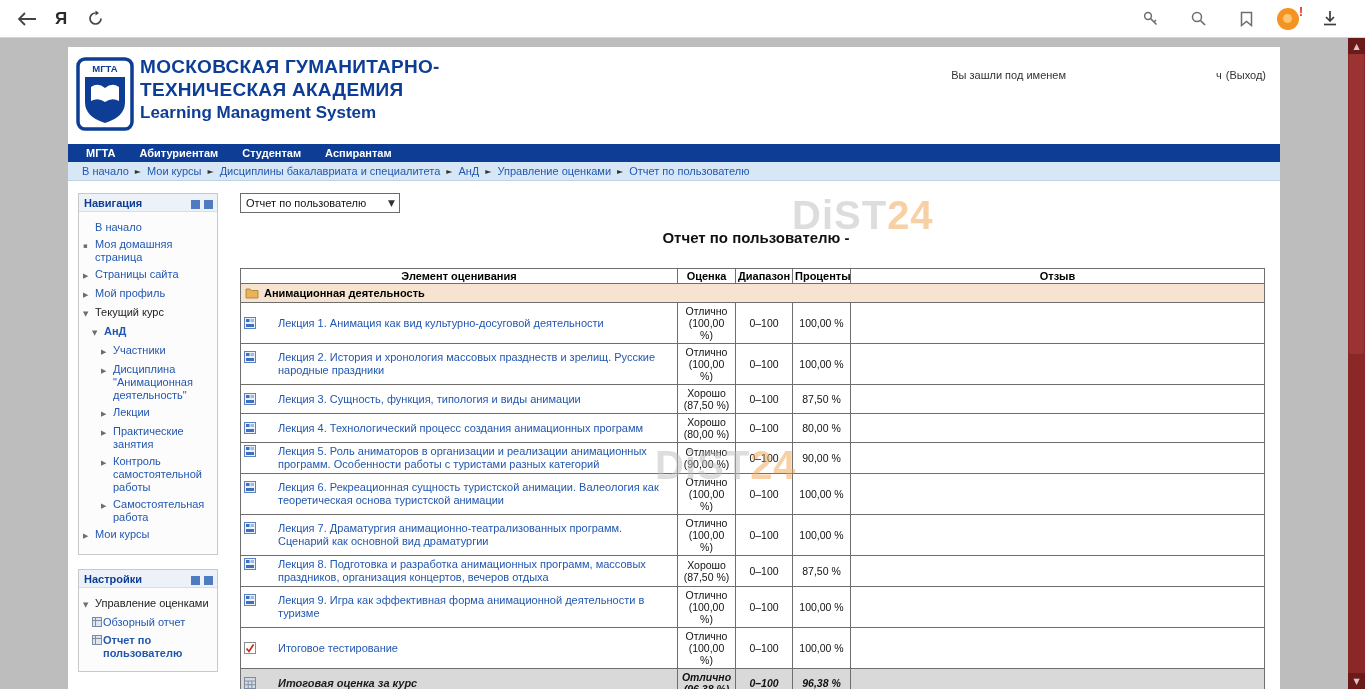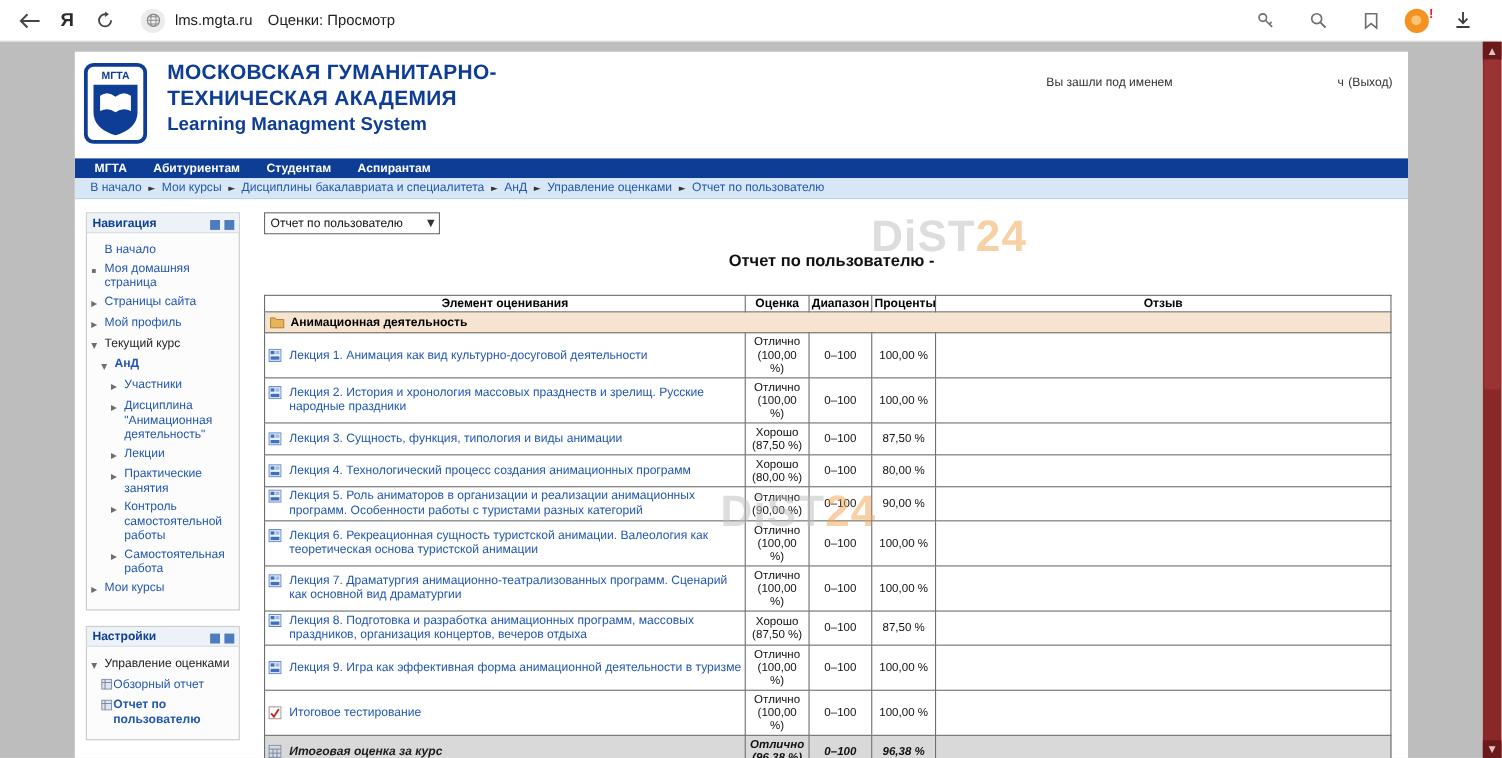--- a/index.html
+++ b/index.html
@@ -31,21 +31,21 @@
   .sb-btn { height:16px; background:#6b1a1a; color:#e5c2c2; font-size:8px; display:flex; align-items:center; justify-content:center; font-family:"DejaVu Sans",sans-serif; cursor:pointer; }
   .sb-track { height:619px; position:relative; }
   .sb-thumb { position:absolute; top:0; left:1px; width:15px; height:300px; background:#9c3333; border-radius:2px; }
 
   
   .page { position:absolute; top:38px; left:0; width:1348px; height:651px; background:#bdbdbd; }
   .site { position:absolute; left:68px; top:9px; width:1212px; height:642px; background:#fff; overflow:hidden; }
 
   .site-header { position:relative; height:97px; }
   .logo-box { position:absolute; left:8px; top:10px; cursor:pointer; }
-  .title-block { position:absolute; left:84px; top:8px; color:#0d3d94; font-weight:bold; }
+  .title-block { position:absolute; left:72px; top:8px; color:#0d3d94; font-weight:bold; }
   .title-block .l1, .title-block .l2 { font-size:19px; line-height:23px; letter-spacing:0.3px; }
   .title-block .l3 { font-size:17px; line-height:23px; }
   .login-info { position:absolute; right:14px; top:22px; font-size:11px; color:#333; display:flex; align-items:center; }
   .login-gap { display:inline-block; width:150px; }
   .logout-link { color:#333; cursor:pointer; margin-left:4px; }
 
   .navbar { height:18px; background:#0d3d94; display:flex; align-items:center; padding-left:18px; gap:24px; }
   .navbar .nav-link { color:#fff; font-size:11px; font-weight:bold; cursor:pointer; white-space:nowrap; }
 
   .breadcrumb { height:19px; background:#d8e7f6; border-bottom:1px solid #bfd3e8; display:flex; align-items:center; padding-left:14px; font-size:11px; gap:6px; }
@@ -87,21 +87,21 @@
   .wm1 { left:552px; top:0px; }
   .wm2 { left:415px; top:250px; }
 
   table.grade-table { border-collapse:collapse; table-layout:fixed; width:1024px; font-size:11px; position:relative; z-index:1; }
   .grade-table th, .grade-table td { border:1px solid #6e6e6e; padding:2px 3px; vertical-align:middle; }
   .grade-table th { font-weight:bold; text-align:center; padding:1px 2px; background:#fff; }
   .col-item { width:437px; } .col-grade { width:58px; } .col-range { width:57px; } .col-pct { width:58px; } .col-fb { width:414px; }
   .cat-row td { background:#f6e4d1; font-weight:bold; padding:3px 4px; }
   .cat-inner { display:flex; align-items:center; gap:5px; }
   .item-cell { padding:4px 4px 4px 20px; }
-  .item-inner { display:flex; align-items:flex-start; gap:7px; }
+  .item-inner { display:flex; align-items:flex-start; gap:22px; }
   .item-inner svg { flex:0 0 auto; margin-top:0px; }
   .item-link { color:#2257b0; cursor:pointer; line-height:13px; }
   .item-link.bold { font-weight:normal; }
   .c-center { text-align:center; line-height:12px; font-size:10.5px; color:#111; }
   .total-row td { background:#d9d9d9; font-weight:bold; font-style:italic; }
   .total-row .item-cell { font-style:italic; }
   .total-title { color:#1c1c1c; line-height:13px; }
 </style>
 </head>
 <body>
@@ -113,31 +113,20 @@
       </svg>
   </div>
   <div class="b-icon">
       <span class="yandex-glyph">Я</span>
     </div>
   <div class="b-icon">
     <svg width="17" height="17" viewBox="0 0 17 17">
         <path d="M14 8.5 A5.5 5.5 0 1 1 8.5 3" stroke="#444" stroke-width="1.7" fill="none"></path>
         <path d="M8.5 0.5 L12 3 L8.5 5.5 Z" fill="#444"></path>
       </svg>
-  </div>
-  <div class="addr">
-    <span class="globe-chip">
-      <svg width="13" height="13" viewBox="0 0 14 14">
-          <circle cx="7" cy="7" r="6" stroke="#8a8a8a" fill="none" stroke-width="1.2"></circle>
-          <ellipse cx="7" cy="7" rx="2.6" ry="6" stroke="#8a8a8a" fill="none" stroke-width="1"></ellipse>
-          <path d="M1 7 H13 M2 3.5 H12 M2 10.5 H12" stroke="#8a8a8a" stroke-width="1" fill="none"></path>
-        </svg>
-    </span>
-    <span class="url">lms.mgta.ru</span>
-    <span class="ptitle">Оценки: Просмотр</span>
   </div>
   <div class="bar-right">
     <div class="b-icon">
       <svg width="17" height="17" viewBox="0 0 17 17">
           <circle cx="6" cy="6" r="3.4" stroke="#6e6e6e" stroke-width="1.5" fill="none"></circle>
           <path d="M8.6 8.6 L14.5 14.5 M12 12 L14 10" stroke="#6e6e6e" stroke-width="1.5" fill="none"></path>
         </svg>
     </div>
     <div class="b-icon">
       <svg width="17" height="17" viewBox="0 0 17 17">

